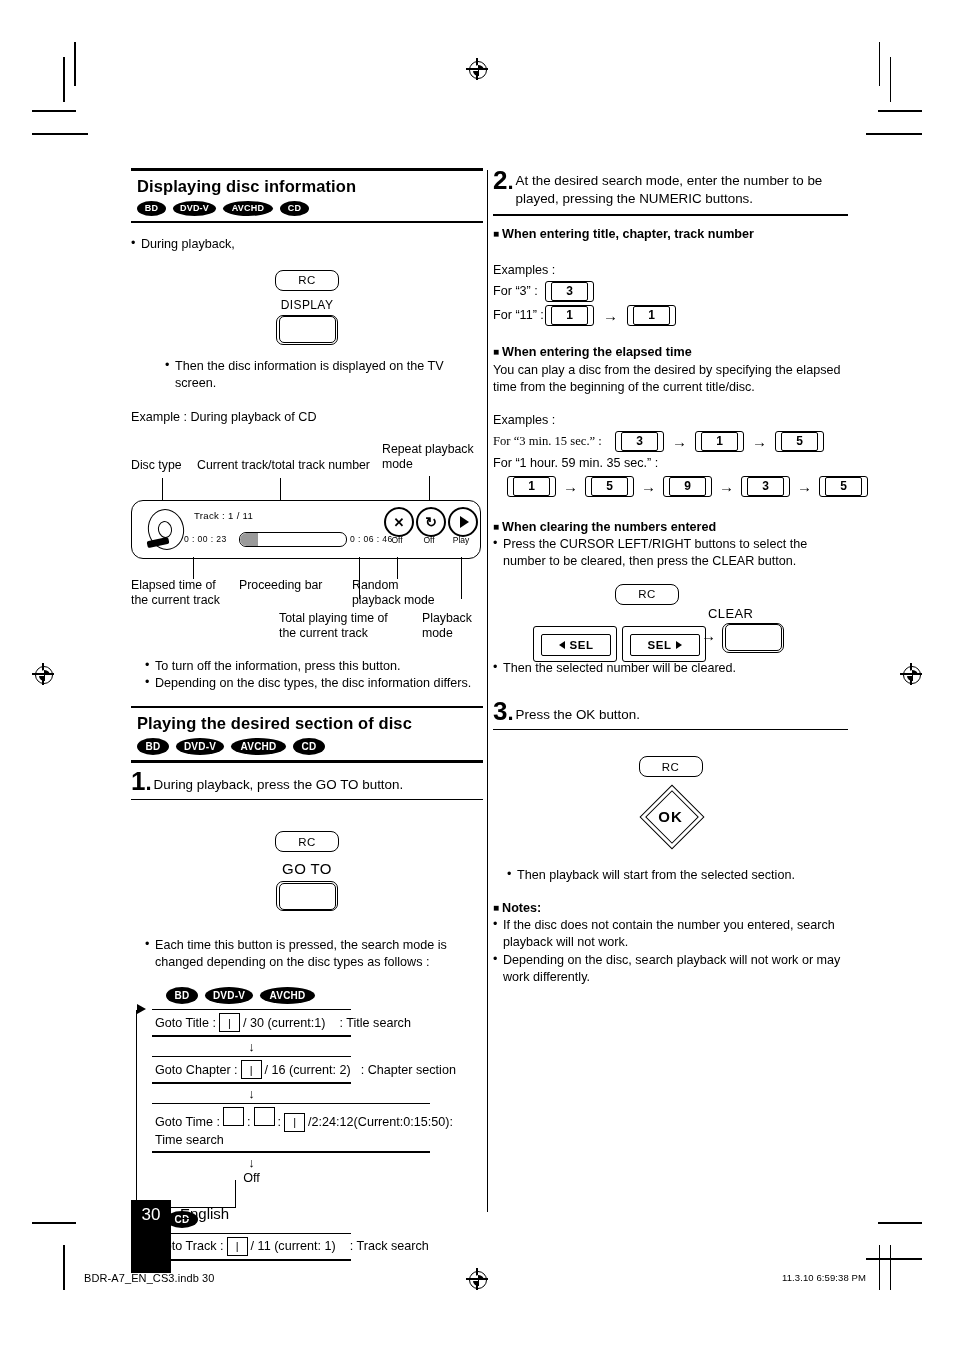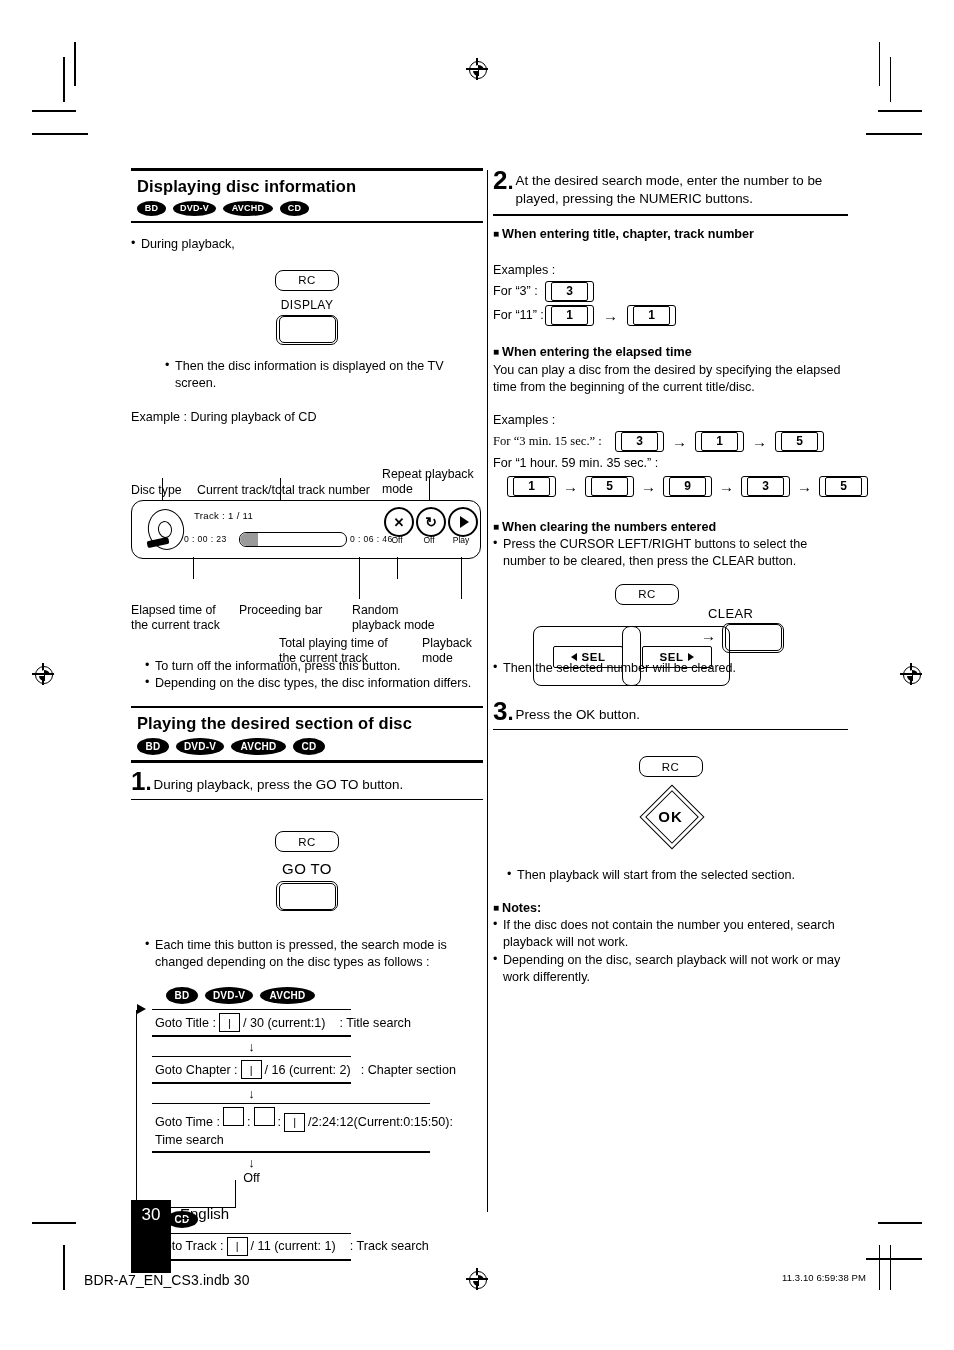--- a/index.html
+++ b/index.html
@@ -75,52 +75,52 @@
       border-radius:7px;overflow:hidden;background:#fff;}
   .bar i{display:block;width:18px;height:100%;background:#9a9a9a;border-radius:7px 0 0 7px;}
   .icn{position:absolute;top:6px;width:26px;height:26px;border:2.1px solid #000;border-radius:50%;
       display:flex;align-items:center;justify-content:center;font-size:13px;font-weight:bold;}
   .icl{position:absolute;top:34px;font-size:8.5px;width:30px;text-align:center;}
   .tri{width:0;height:0;border-left:9px solid #000;border-top:6px solid transparent;
       border-bottom:6px solid transparent;margin-left:3px;}
 
   
   .lead{position:absolute;background:#000;width:1.3px;}
-  .cap{position:absolute;font-size:12.3px;line-height:1.25;margin-top:25px;}
+  .cap{position:absolute;font-size:12.3px;line-height:1.25;}
 
   
   .flowrow{position:relative;}
   .frule{height:1.5px;background:#000;}
   .flowtext{font-size:12.6px;line-height:1.3;padding:3px 0 3px 3px;display:flex;align-items:center;
       flex-wrap:wrap;}
   .inbox{display:inline-flex;align-items:center;justify-content:center;width:19px;height:17px;
       border:1.5px solid #000;margin:0 3px;font-size:11px;background:#fff;}
   .dn{text-align:center;font-size:13px;line-height:1;margin:3px 0;}
 
   
   .okd{width:58px;height:58px;position:relative;}
   .okd .d1,.okd .d2{position:absolute;border:1.7px solid #000;transform:rotate(45deg);}
   .okd .d1{left:7px;top:7px;width:44px;height:44px;}
   .okd .d2{left:11px;top:11px;width:36px;height:36px;}
   .okd span{position:absolute;inset:0;display:flex;align-items:center;justify-content:center;
       font-size:15px;font-weight:bold;letter-spacing:1px;}
 
   
-  .sel{width:68px;height:20px;border:1.8px solid #000;border-radius:8px;padding:19px;}
+  .sel{width:68px;height:20px;border:1.8px solid #000;border-radius:3px;padding:7px;}
   .sel>span{width:100%;height:100%;border:1.2px solid #000;border-radius:2px;display:flex;
       align-items:center;justify-content:center;gap:5px;font-size:11.5px;font-weight:bold;letter-spacing:.5px;}
   .tleft{width:0;height:0;border-right:6px solid #000;border-top:4px solid transparent;border-bottom:4px solid transparent;}
   .tright{width:0;height:0;border-left:6px solid #000;border-top:4px solid transparent;border-bottom:4px solid transparent;}
 
   
   .pagetab{position:absolute;left:131px;top:1200px;width:40px;height:73px;background:#000;}
   .pagenum{position:absolute;left:131px;top:1205px;width:40px;text-align:center;color:#fff;
       font-size:17px;font-weight:normal;}
   .lang{position:absolute;left:180px;top:1205px;font-size:15px;}
-  .fleft{position:absolute;left:84px;top:1272px;font-size:14px;letter-spacing:.1px;}
+  .fleft{position:absolute;left:84px;top:1272px;font-size:11px;letter-spacing:.1px;}
   .fright{position:absolute;right:88px;top:1272px;font-size:9.5px;letter-spacing:.1px;}
 </style>
 </head>
 <body>
 
 <div class="page">
 
   <div class="mark" style="left:32px;top:110px;width:44px;height:1.5px;"></div>
   <div class="mark" style="left:32px;top:133px;width:56px;height:1.5px;"></div>
   <div class="mark" style="left:74px;top:42px;width:1.5px;height:44px;"></div>

